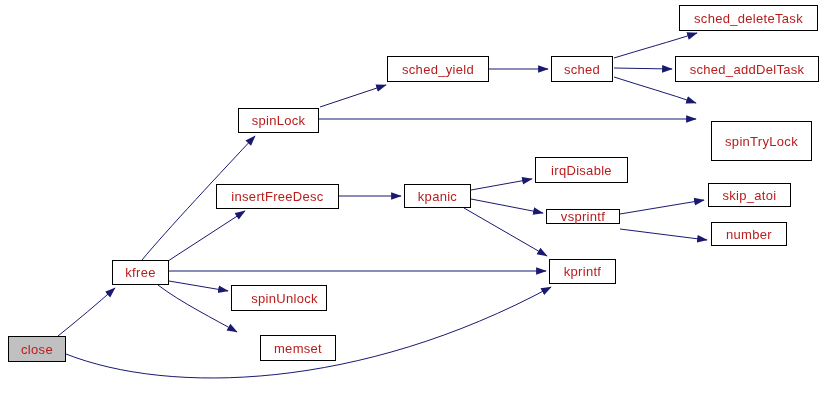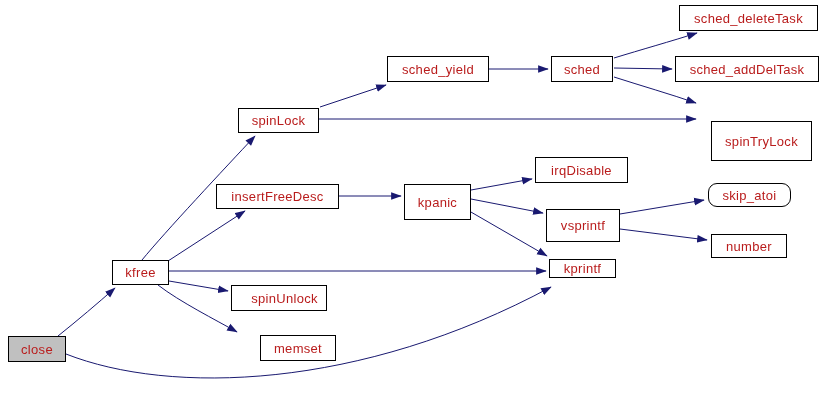--- a/index.html
+++ b/index.html
@@ -78,51 +78,51 @@
       </div>
       <div class="node" style="left: 112px; top: 260px; width: 57px; height: 25px; border-color: rgb(0, 0, 0); background: rgb(255, 255, 255);">
         <span>kfree</span>
       </div>
       <div class="node" style="left: 238px; top: 108px; width: 81px; height: 25px; border-color: rgb(0, 0, 0); background: rgb(255, 255, 255);">
         <span>spinLock</span>
       </div>
       <div class="node" style="left: 216px; top: 184px; width: 123px; height: 25px; border-color: rgb(0, 0, 0); background: rgb(255, 255, 255);">
         <span>insertFreeDesc</span>
       </div>
-      <div class="node" style="left: 404px; top: 184px; width: 67px; height: 36px; border-color: rgb(0, 0, 0); background: rgb(255, 255, 255);">
+      <div class="node" style="left: 404px; top: 184px; width: 67px; height: 24px; border-color: rgb(0, 0, 0); background: rgb(255, 255, 255);">
         <span>kpanic</span>
       </div>
       <div class="node" style="left: 387px; top: 56px; width: 102px; height: 26px; border-color: rgb(0, 0, 0); background: rgb(255, 255, 255);">
         <span>sched_yield</span>
       </div>
       <div class="node" style="left: 551px; top: 56px; width: 62px; height: 26px; border-color: rgb(0, 0, 0); background: rgb(255, 255, 255);">
         <span>sched</span>
       </div>
       <div class="node" style="left: 679px; top: 5px; width: 139px; height: 26px; border-color: rgb(0, 0, 0); background: rgb(255, 255, 255);">
         <span>sched_deleteTask</span>
       </div>
       <div class="node" style="left: 675px; top: 56px; width: 144px; height: 26px; border-color: rgb(0, 0, 0); background: rgb(255, 255, 255);">
         <span>sched_addDelTask</span>
       </div>
       <div class="node" style="left: 699px; top: 121px; width: 101px; height: 40px; border-color: rgb(0, 0, 0); background: rgb(255, 255, 255); margin-left: 12px;">
         <span>spinTryLock</span>
       </div>
       <div class="node" style="left: 535px; top: 157px; width: 93px; height: 26px; border-color: rgb(0, 0, 0); background: rgb(255, 255, 255);">
         <span>irqDisable</span>
       </div>
-      <div class="node" style="left: 546px; top: 209px; width: 74px; height: 33px; border-color: rgb(0, 0, 0); background: rgb(255, 255, 255);">
+      <div class="node" style="left: 546px; top: 209px; width: 74px; height: 15px; border-color: rgb(0, 0, 0); background: rgb(255, 255, 255);">
         <span>vsprintf</span>
       </div>
-      <div class="node" style="left: 708px; top: 183px; width: 83px; height: 24px; border-color: rgb(0, 0, 0); background: rgb(255, 255, 255); border-radius: 9px;">
+      <div class="node" style="left: 708px; top: 183px; width: 83px; height: 24px; border-color: rgb(0, 0, 0); background: rgb(255, 255, 255);">
         <span>skip_atoi</span>
       </div>
-      <div class="node" style="left: 711px; top: 234px; width: 76px; height: 24px; border-color: rgb(0, 0, 0); background: rgb(255, 255, 255);">
+      <div class="node" style="left: 711px; top: 222px; width: 76px; height: 24px; border-color: rgb(0, 0, 0); background: rgb(255, 255, 255);">
         <span>number</span>
       </div>
-      <div class="node" style="left: 549px; top: 259px; width: 67px; height: 19px; border-color: rgb(0, 0, 0); background: rgb(255, 255, 255);">
+      <div class="node" style="left: 549px; top: 259px; width: 67px; height: 25px; border-color: rgb(0, 0, 0); background: rgb(255, 255, 255);">
         <span>kprintf</span>
       </div>
       <div class="node" style="left: 231px; top: 285px; width: 96px; height: 26px; border-color: rgb(0, 0, 0); background: rgb(255, 255, 255); padding-left: 11px;">
         <span>spinUnlock</span>
       </div>
       <div class="node" style="left: 239px; top: 335px; width: 76px; height: 26px; border-color: rgb(0, 0, 0); background: rgb(255, 255, 255); margin-left: 21px;">
         <span>memset</span>
       </div>
     </div>
 </div>

